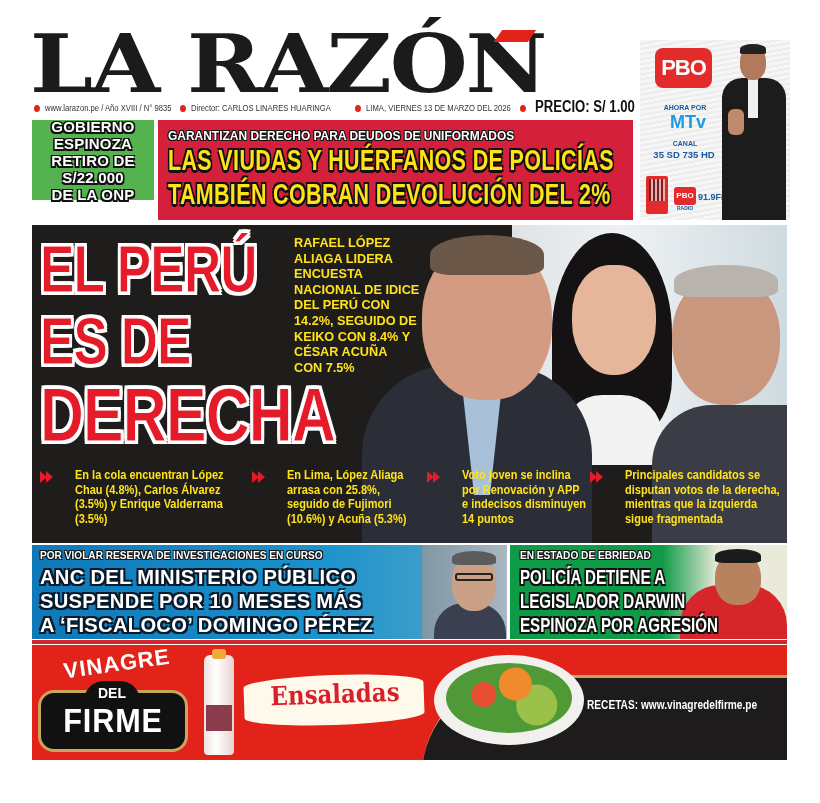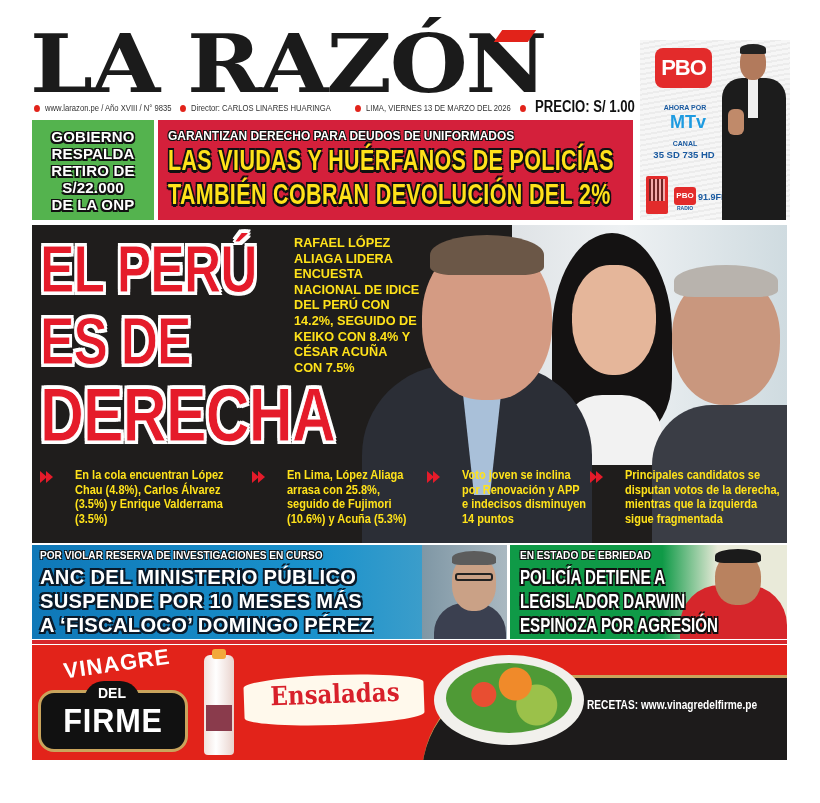--- a/index.html
+++ b/index.html
@@ -38,21 +38,21 @@
   .pbo-radio-label { position: absolute; left: 34px; top: 165px; width: 22px; text-align: center; font-size: 5px; color: #1a5aa0; font-weight: bold; }
   .pbo-freq { position: absolute; left: 58px; top: 152px; font-size: 9px; color: #1a5aa0; font-weight: bold; }
   .pbo-person { position: absolute; left: 78px; top: 4px; width: 72px; height: 176px; }
   .pbo-head { position: absolute; left: 22px; top: 2px; width: 26px; height: 34px; background: #b27a5c; border-radius: 45% 45% 45% 45%; }
   .pbo-hair { position: absolute; left: 22px; top: 0; width: 26px; height: 10px; background: #222; border-radius: 50% 50% 10% 10%; }
   .pbo-body { position: absolute; left: 4px; top: 34px; width: 64px; height: 142px; background: #1c1c1c; border-radius: 20px 20px 0 0; }
   .pbo-shirt { position: absolute; left: 30px; top: 34px; width: 10px; height: 40px; background: #f0f0f0; }
   .pbo-thumb { position: absolute; left: 10px; top: 65px; width: 16px; height: 26px; background: #c08a6a; border-radius: 6px; }
 
   
-  .green-box { left: 32px; top: 120px; width: 122px; height: 100px; background: #54b34e; display: flex; flex-direction: column; align-items: center; justify-content: center; }
+  .green-box { left: 32px; top: 120px; width: 122px; height: 80px; background: #54b34e; display: flex; flex-direction: column; align-items: center; justify-content: center; }
   .green-line { color: #fff; font-weight: 900; font-size: 15px; line-height: 17px; letter-spacing: 0.2px; text-shadow: -1.5px -1.5px 0 #111, 1.5px -1.5px 0 #111, -1.5px 1.5px 0 #111, 1.5px 1.5px 0 #111, 0 2px 0 #111; }
 
   
   .red-banner { left: 158px; top: 120px; width: 475px; height: 100px; background: #d4203b; }
   .rb-kicker { position: absolute; left: 10px; top: 8px; font-size: 13px; font-weight: 900; color: #fff; white-space: nowrap; text-shadow: -1px -1px 0 #111, 1px -1px 0 #111, -1px 1px 0 #111, 1px 1px 0 #111; transform: scaleX(0.92); transform-origin: left center; }
   .rb-head { position: absolute; left: 10px; font-size: 29px; font-weight: 900; color: #ffe21a; white-space: nowrap; transform: scaleX(0.74); transform-origin: left center; text-shadow: -2px -2px 0 #111, 2px -2px 0 #111, -2px 2px 0 #111, 2px 2px 0 #111, 0 3px 0 #111; letter-spacing: 0.5px; }
 
   
   .hero { left: 32px; top: 225px; width: 755px; height: 318px; background: #1f1d1c; overflow: hidden; }
   .hero-photos { position: absolute; left: 320px; top: 0; width: 435px; height: 318px; }
@@ -158,21 +158,21 @@
     <div class="pbo-body"></div>
     <div class="pbo-shirt"></div>
     <div class="pbo-head"></div>
     <div class="pbo-hair"></div>
     <div class="pbo-thumb"></div>
   </div>
 </div>
 
 <div class="abs green-box">
   <div class="green-line">GOBIERNO</div>
-  <div class="green-line">RESPALDA</div>
+  <div class="green-line">ESPINOZA</div>
   <div class="green-line">RETIRO DE</div>
   <div class="green-line">S/22.000</div>
   <div class="green-line">DE LA ONP</div>
 </div>
 
 <div class="abs red-banner">
   <div class="rb-kicker">GARANTIZAN DERECHO PARA DEUDOS DE UNIFORMADOS</div>
   <div class="rb-head" style="top:24px;">LAS VIUDAS Y HUÉRFANOS DE POLICÍAS</div>
   <div class="rb-head" style="top:58px;">TAMBIÉN COBRAN DEVOLUCIÓN DEL 2%</div>
 </div>

